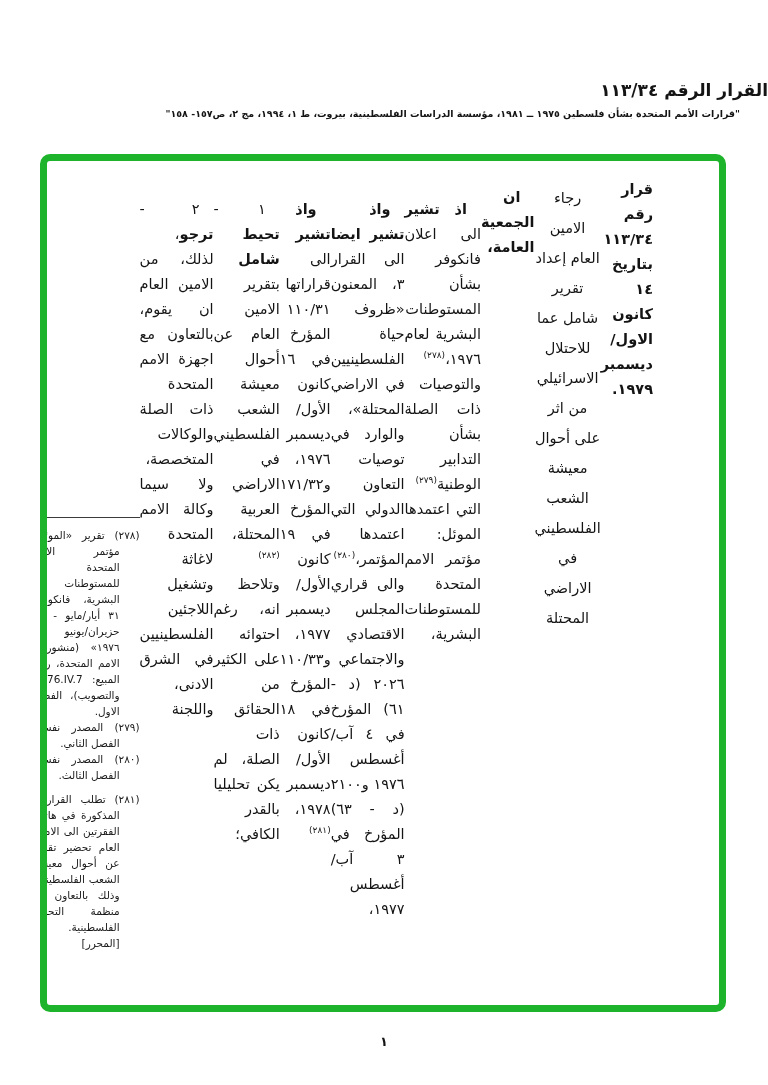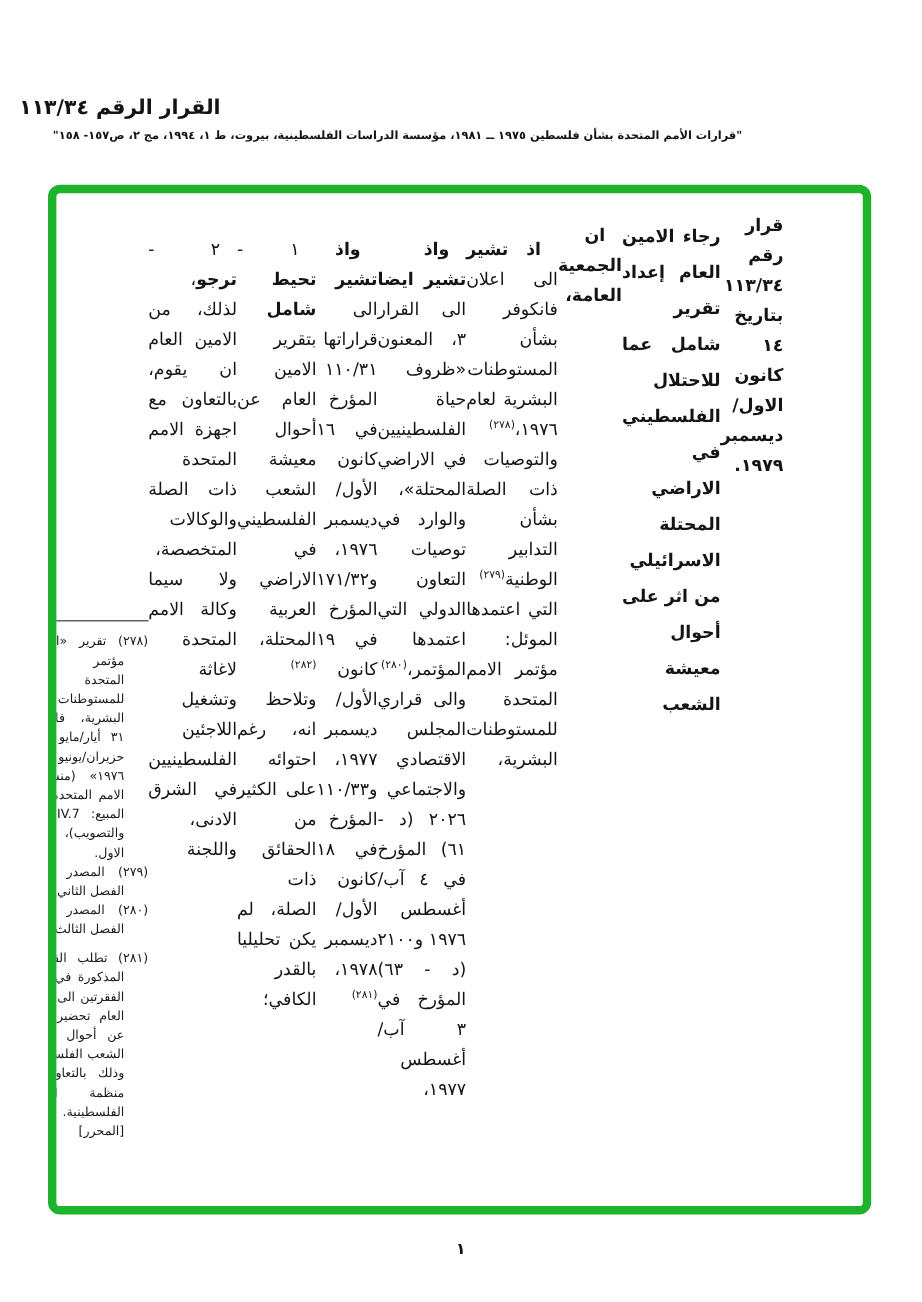--- a/index.html
+++ b/index.html
@@ -1,34 +1,34 @@
 <!DOCTYPE html>
 <html lang="ar"><head>
 <meta charset="utf-8">
 <style>
   html,body{margin:0;padding:0;}
   body{
     width:768px;height:1085px;background:#ffffff;color:#141414;
     font-family:"DejaVu Sans",sans-serif;position:relative;overflow:hidden;
   }
   .page{position:absolute;inset:0;}
-  .header{position:absolute;top:80px;left:16px;right:0;text-align:left;direction:rtl;}
+  .header{position:absolute;top:80px;left:16px;right:0;text-align:right;direction:rtl;}
   .title{font-size:17px;font-weight:bold;margin:0;letter-spacing:.5px;}
   .source{font-size:9.5px;font-weight:bold;margin-top:8px;padding:0 28px;white-space:nowrap;}
   .box{
     position:absolute;left:40px;top:154px;width:686px;height:858px;
     border:7px solid #1db42c;border-radius:10px;box-sizing:border-box;background:#fff;
   }
   .content{
     direction:rtl;height:100%;box-sizing:border-box;
     padding:16px 52px 54px 52px;display:flex;flex-direction:row;overflow:hidden;
     font-size:14.5px;line-height:25px;text-align:justify;
   }
   .res-heading{margin:0;padding-right:14px;font-weight:bold;}
-  .subtitle{font-weight:bold;line-height:30px;margin:6px 0 10px;}
+  .subtitle{text-align:center;font-weight:normal;line-height:30px;margin:6px 0 10px;}
   .subtitle p{margin:0;}
   .intro{font-weight:bold;margin:8px 0 4px;text-indent:14px;}
   .para{margin:20px 0;text-indent:14px;}
   .b{font-weight:bold;}
   sup{font-size:9px;line-height:0;}
   .fns{
     margin-top:auto;width:294px;font-size:10.5px;line-height:16px;
     text-align:justify;color:#1a1a1a;
   }
   .fn-sep{width:106px;border-top:1.5px solid #3a3a3a;margin:0 0 9px 0;}
@@ -49,22 +49,22 @@
     <div class="source">"قرارات الأمم المتحدة بشأن فلسطين ١٩٧٥ ــ ١٩٨١، مؤسسة الدراسات الفلسطينية، بيروت، ط ١، ١٩٩٤، مج ٢، ص١٥٧- ١٥٨"</div>
   </div>
 
   <div class="box" style="border-color: rgb(29, 180, 44);">
     <div class="content">
 
       <p class="res-heading">قرار رقم ١١٣/٣٤ بتاريخ ١٤ كانون الاول/ديسمبر ١٩٧٩.</p>
 
       <div class="subtitle">
         <p>رجاء الامين العام إعداد تقرير شامل عما للاحتلال</p>
+        <p>الاسرائيلي من اثر على أحوال معيشة الشعب</p>
         <p>الفلسطيني في الاراضي المحتلة</p>
-        <p>الاسرائيلي من اثر على أحوال معيشة الشعب</p>
       </div>
 
       <p class="intro">ان الجمعية العامة،</p>
 
       <p class="para"><span class="b">اذ تشير</span><span> الى اعلان فانكوفر بشأن المستوطنات البشرية لعام ١٩٧٦،</span><sup>(٢٧٨)</sup><span> والتوصيات ذات الصلة بشأن التدابير الوطنية</span><sup>(٢٧٩)</sup><span> التي اعتمدها الموئل: مؤتمر الامم المتحدة للمستوطنات البشرية،</span></p>
 
       <p class="para"><span class="b">واذ تشير ايضا</span><span> الى القرار ٣، المعنون «ظروف حياة الفلسطينيين في الاراضي المحتلة»، والوارد في توصيات التعاون الدولي التي اعتمدها المؤتمر،</span><sup>(٢٨٠)</sup><span> والى قراري المجلس الاقتصادي والاجتماعي ٢٠٢٦ (د - ٦١) المؤرخ في ٤ آب/أغسطس ١٩٧٦ و٢١٠٠ (د - ٦٣) المؤرخ في ٣ آب/أغسطس ١٩٧٧،</span></p>
 
       <p class="para"><span class="b">واذ تشير</span><span> الى قراراتها ١١٠/٣١ المؤرخ في ١٦ كانون الأول/ديسمبر ١٩٧٦، و١٧١/٣٢ المؤرخ في ١٩ كانون الأول/ديسمبر ١٩٧٧، و١١٠/٣٣ المؤرخ في ١٨ كانون الأول/ديسمبر ١٩٧٨،</span><sup>(٢٨١)</sup></p>
 

